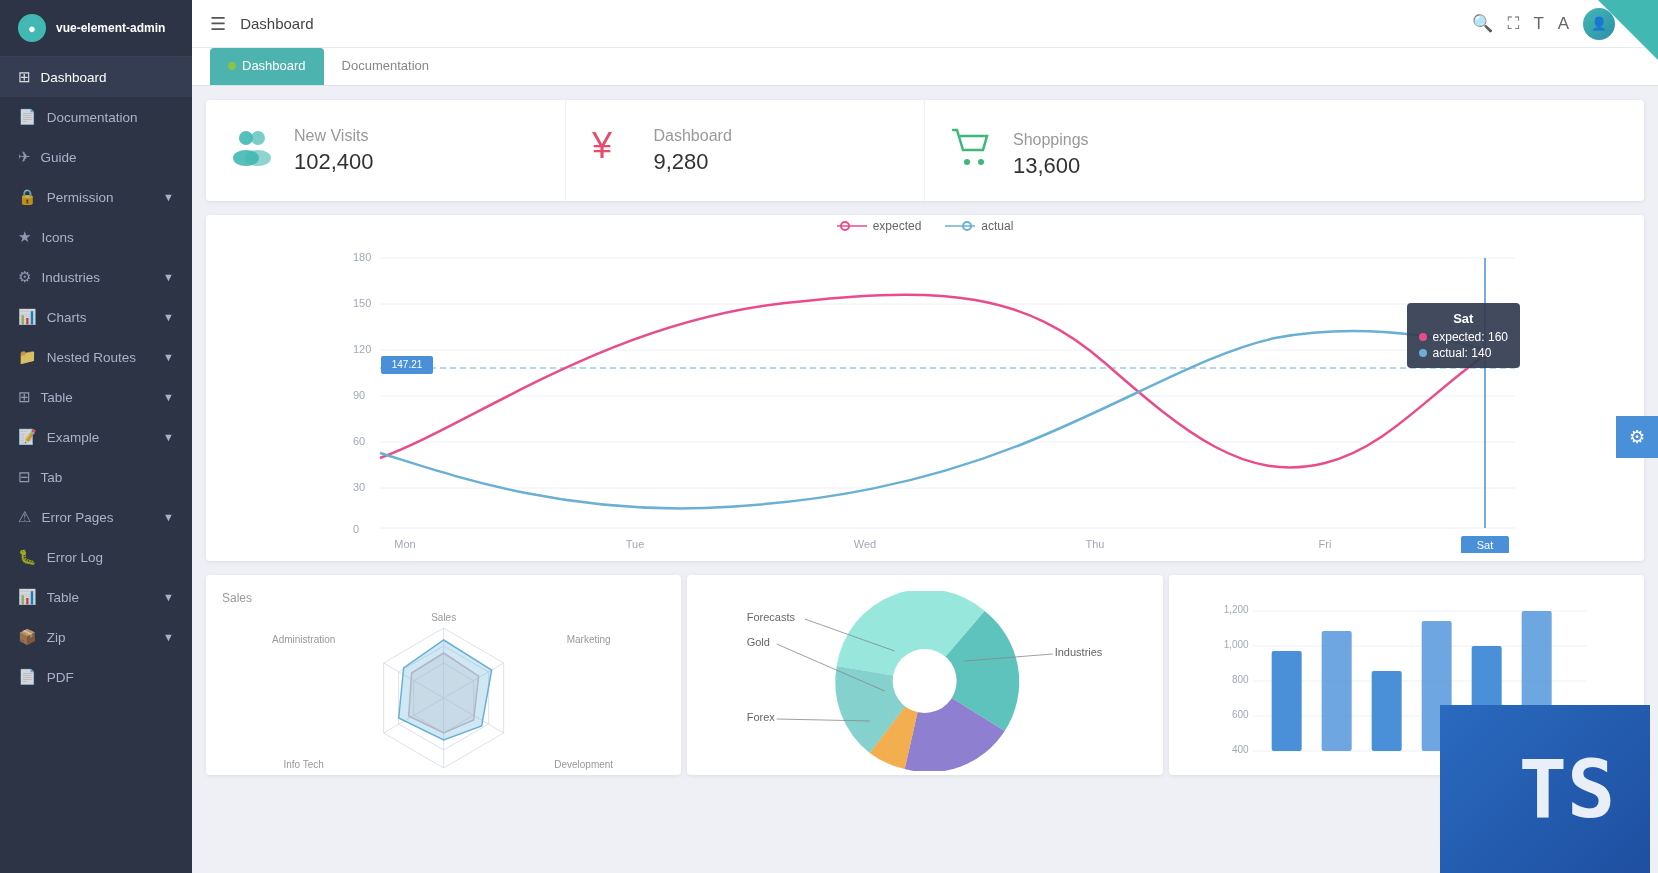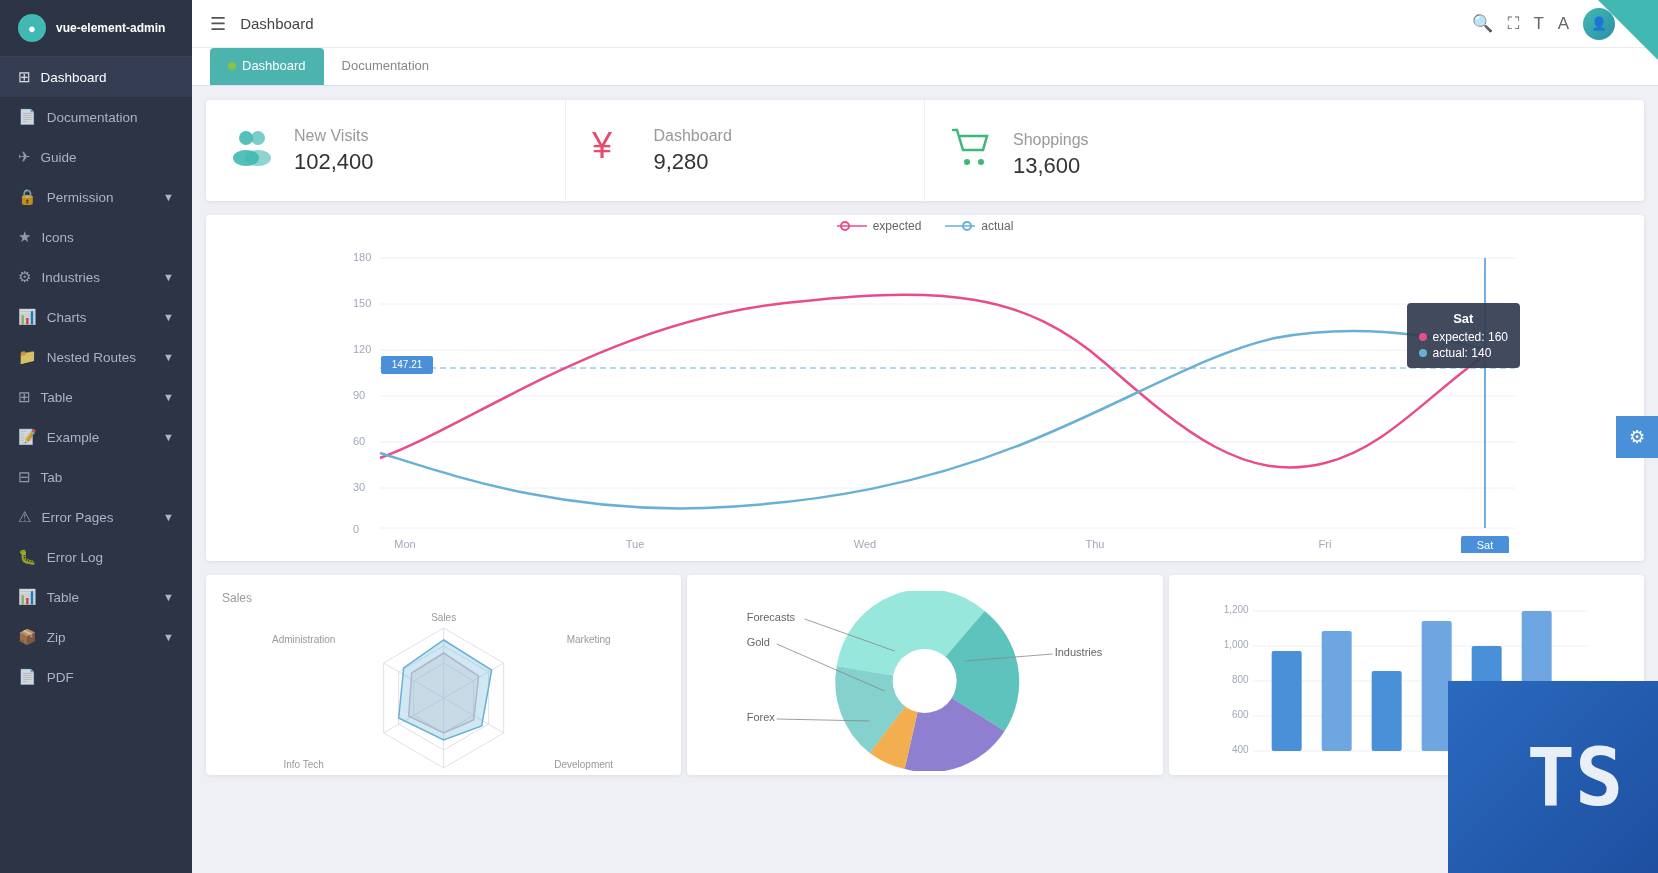--- a/index.html
+++ b/index.html
@@ -221,22 +221,22 @@
       align-items: center;
       justify-content: center;
       cursor: pointer;
       z-index: 5;
       font-size: 18px;
     }
 
     
     .ts-watermark {
       position: fixed;
-      bottom: 0; right: 0;
-      width: 210px; height: 192px;
+      bottom: 0; right: 8px;
+      width: 210px; height: 168px;
       background: linear-gradient(135deg, #2a6abf, #1e4fa0);
       display: flex;
       align-items: center;
       justify-content: center;
       font-size: 80px;
       font-weight: 900;
       color: rgba(255,255,255,0.9);
       z-index: 4;
       font-family: monospace;
       padding-left: 44px;

